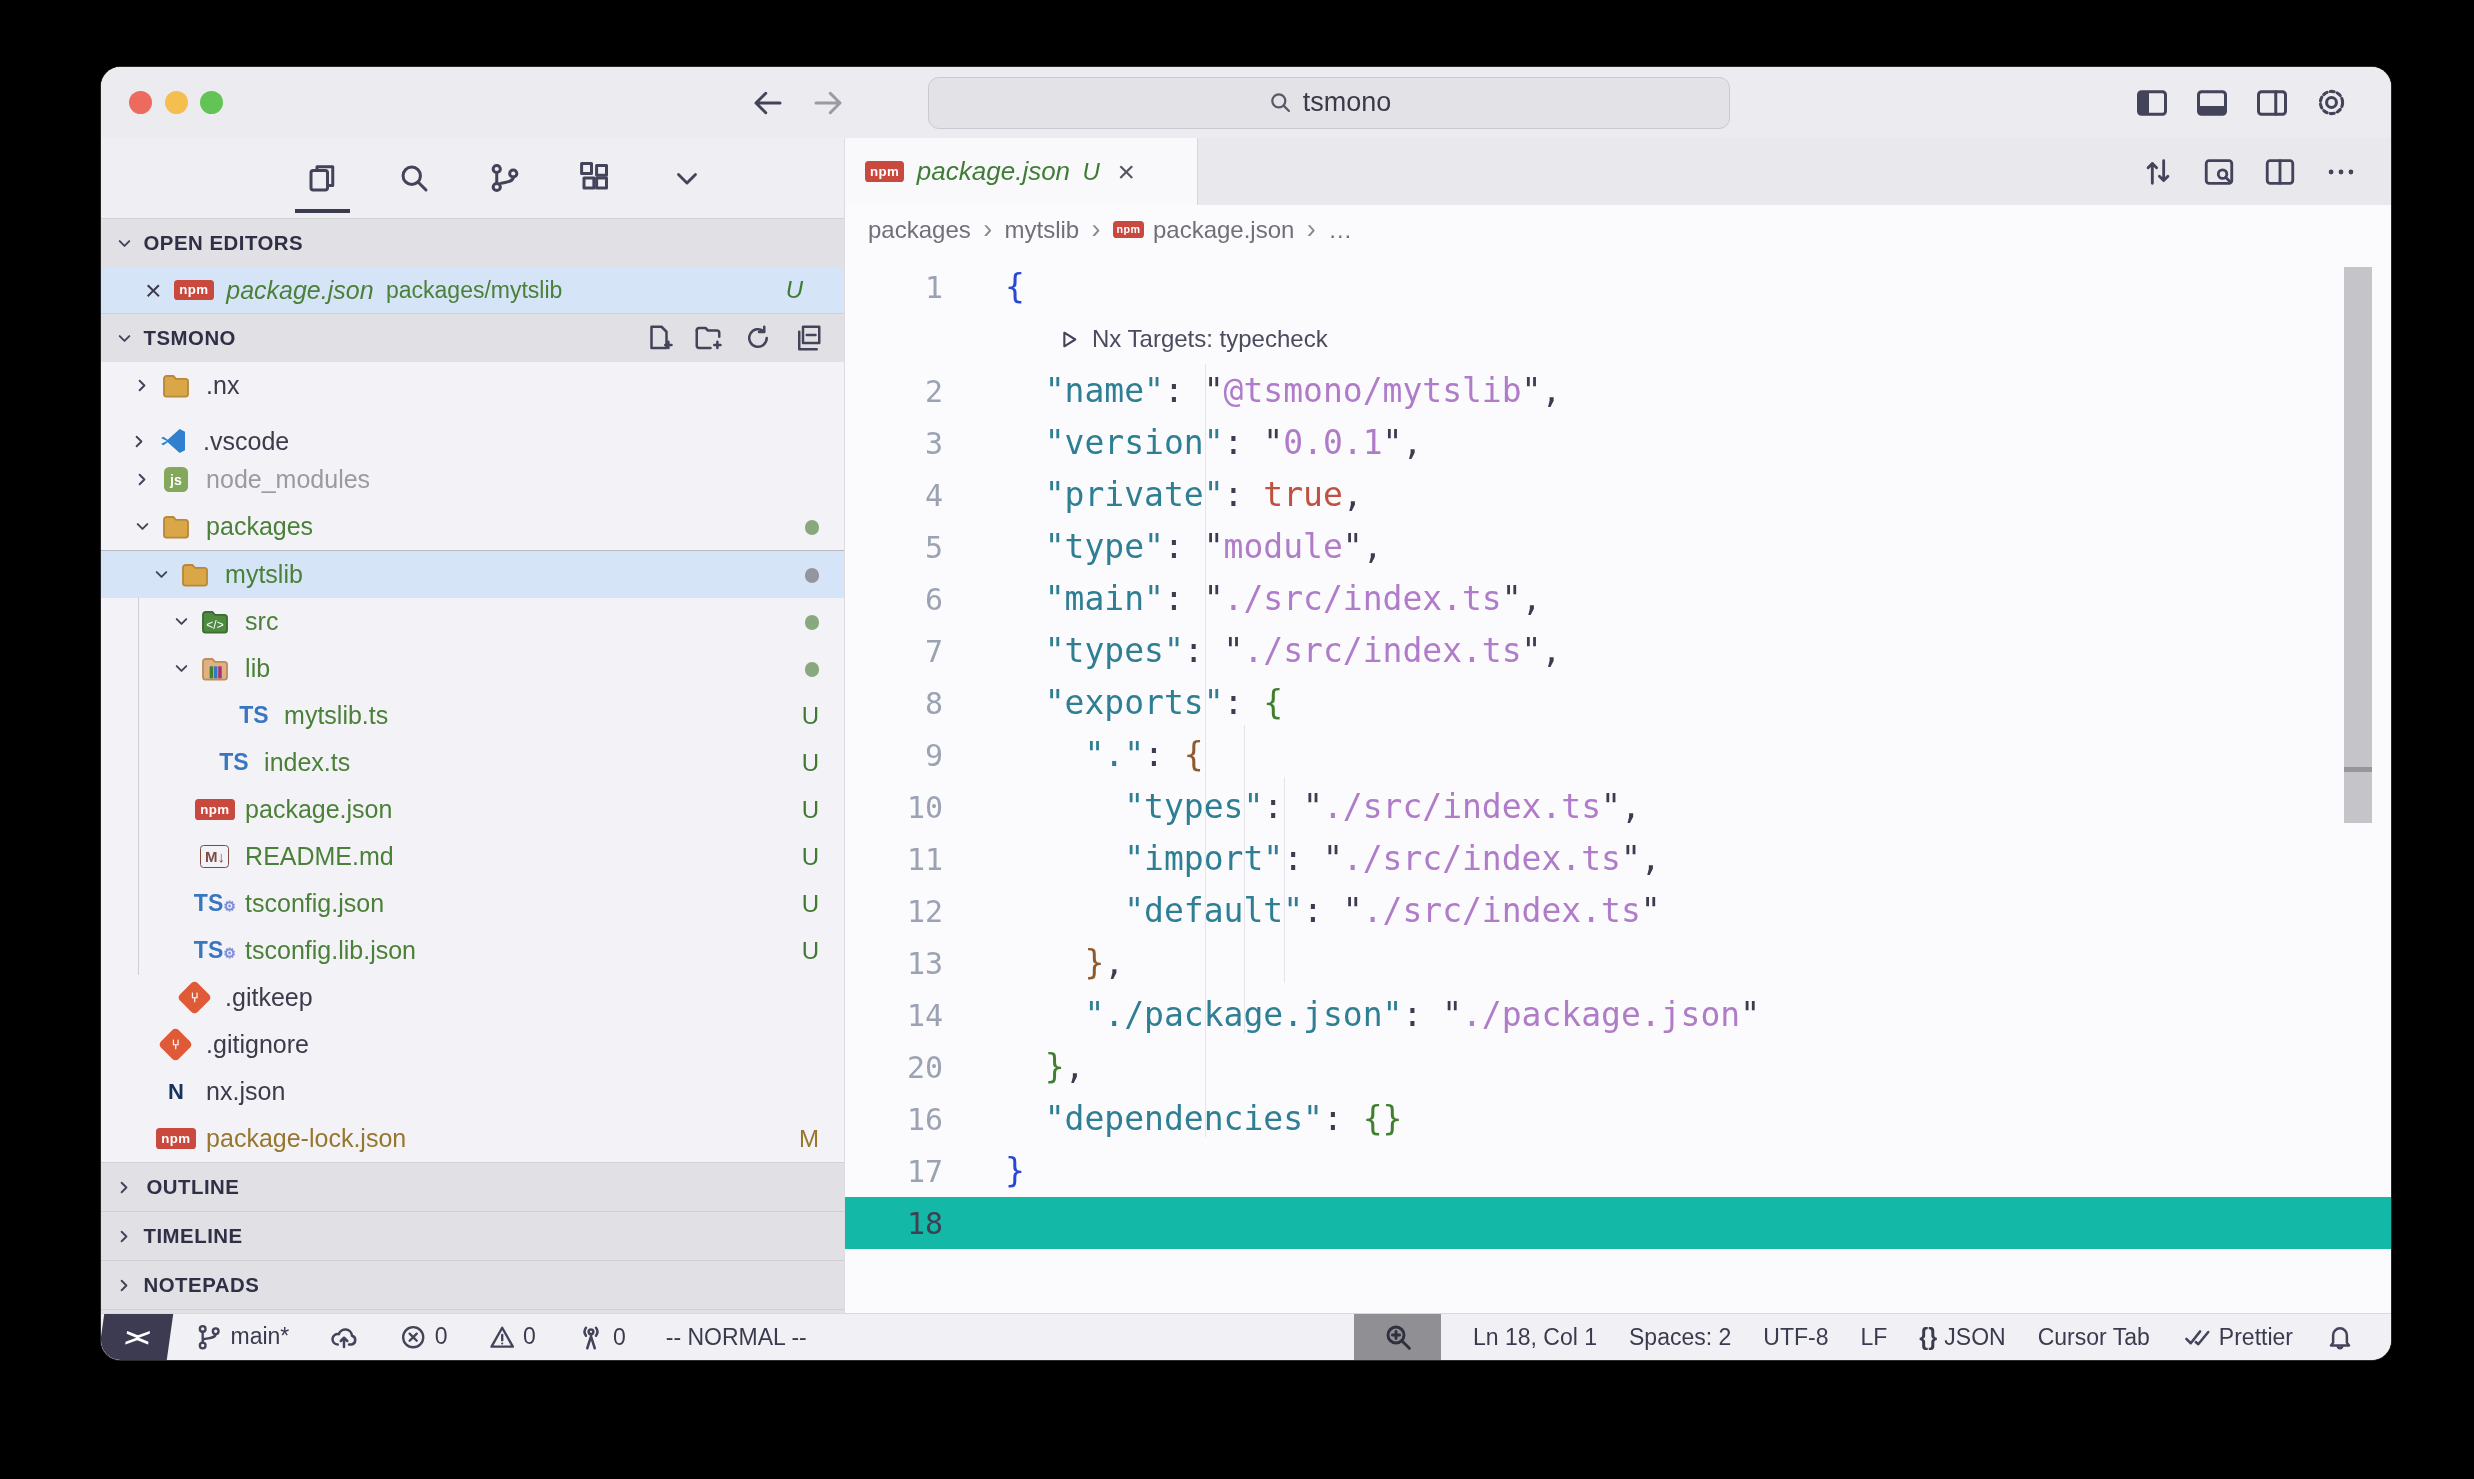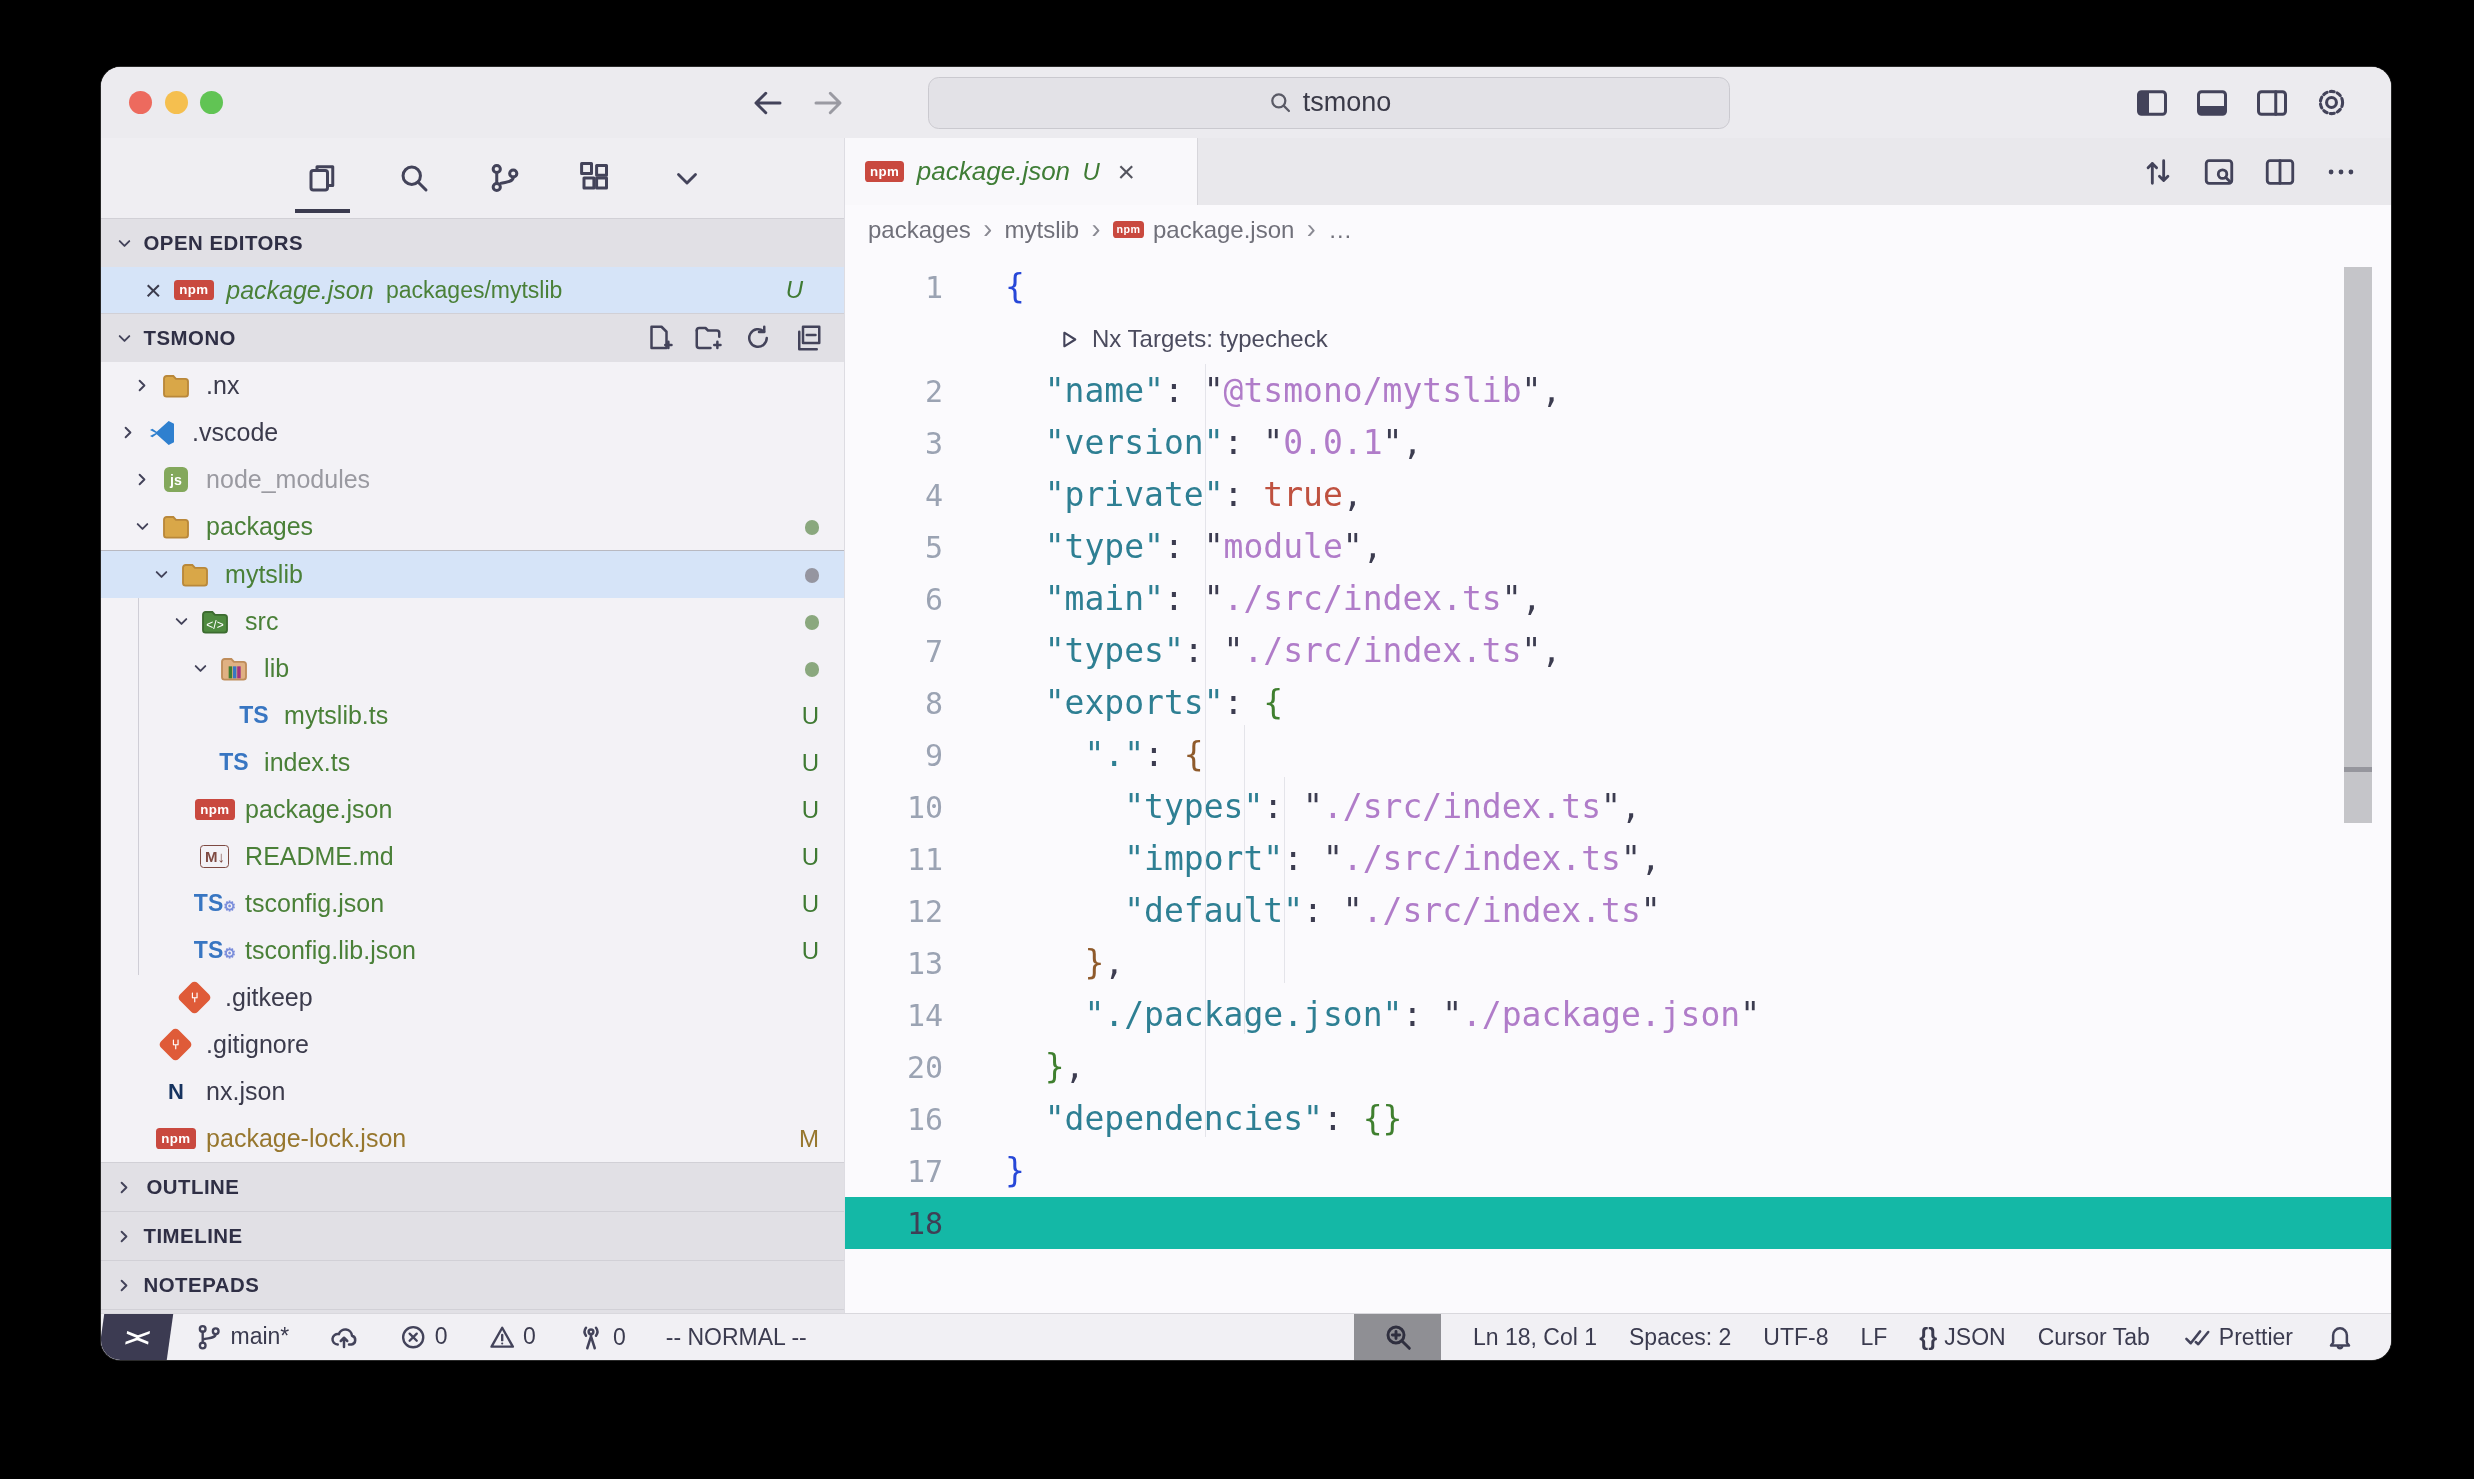--- a/index.html
+++ b/index.html
@@ -263,21 +263,21 @@
               </span>
               <span class="ticon">
                 <span>
                   <svg width="32" height="32" viewBox="0 0 24 24">
                     <path d="M3 6.5a2 2 0 0 1 2-2h5l2 2.2h7a2 2 0 0 1 2 2V18a2 2 0 0 1-2 2H5a2 2 0 0 1-2-2z" fill="#d9a748" stroke="#b9883a" stroke-width="1.4"></path>
                   </svg>
                 </span>
               </span>
               <span class="tlabel c-dark">.nx</span>
             </div>
-            <div class="trow" style="padding-left: 13px;">
+            <div class="trow" style="padding-left: 24px; align-items: flex-end;">
               <span class="tchev">
                 <svg width="23" height="23" viewBox="0 0 24 24">
                   <path d="M9 7l5 5-5 5" stroke="#43435a" stroke-width="2" fill="none" stroke-linecap="round" stroke-linejoin="round"></path>
                 </svg>
               </span>
               <span class="ticon">
                 <span>
                   <svg width="32" height="32" viewBox="0 0 24 24">
                     <path d="M17 3L8 11 4.8 8.8 3 9.8l4.4 2.2L3 14.2l1.8 1L8 13l9 8 4-2V5z" fill="#2f80cf"></path>
                   </svg>
@@ -338,21 +338,21 @@
                 <span>
                   <svg width="32" height="32" viewBox="0 0 24 24" style="font-size:28.5px">
                     <path d="M3 6.5a2 2 0 0 1 2-2h5l2 2.2h7a2 2 0 0 1 2 2V18a2 2 0 0 1-2 2H5a2 2 0 0 1-2-2z" fill="#4e8a3f" stroke="#3c6c30" stroke-width="1.4"></path>
                     <text x="12" y="17" font-size="9" fill="#fff" text-anchor="middle" font-family="Liberation Sans">&lt;/&gt;</text>
                   </svg>
                 </span>
               </span>
               <span class="tlabel c-green">src</span>
               <span class="tbadge"><span class="dot g"></span></span>
             </div>
-            <div class="trow" style="padding-left: 85px;">
+            <div class="trow" style="padding-left: 66px;">
               <span class="tchev">
                 <svg width="23" height="23" viewBox="0 0 24 24">
                   <path d="M7 9.5l5 5 5-5" stroke="#43435a" stroke-width="2" fill="none" stroke-linecap="round" stroke-linejoin="round"></path>
                 </svg>
               </span>
               <span class="ticon">
                 <span>
                   <svg width="32" height="32" viewBox="0 0 24 24">
                     <path d="M3 6.5a2 2 0 0 1 2-2h5l2 2.2h7a2 2 0 0 1 2 2V18a2 2 0 0 1-2 2H5a2 2 0 0 1-2-2z" fill="#e0b183" stroke="#bf8d5a" stroke-width="1.4"></path>
                     <rect x="8" y="10" width="2.6" height="9" fill="#3f7f2f"></rect>

